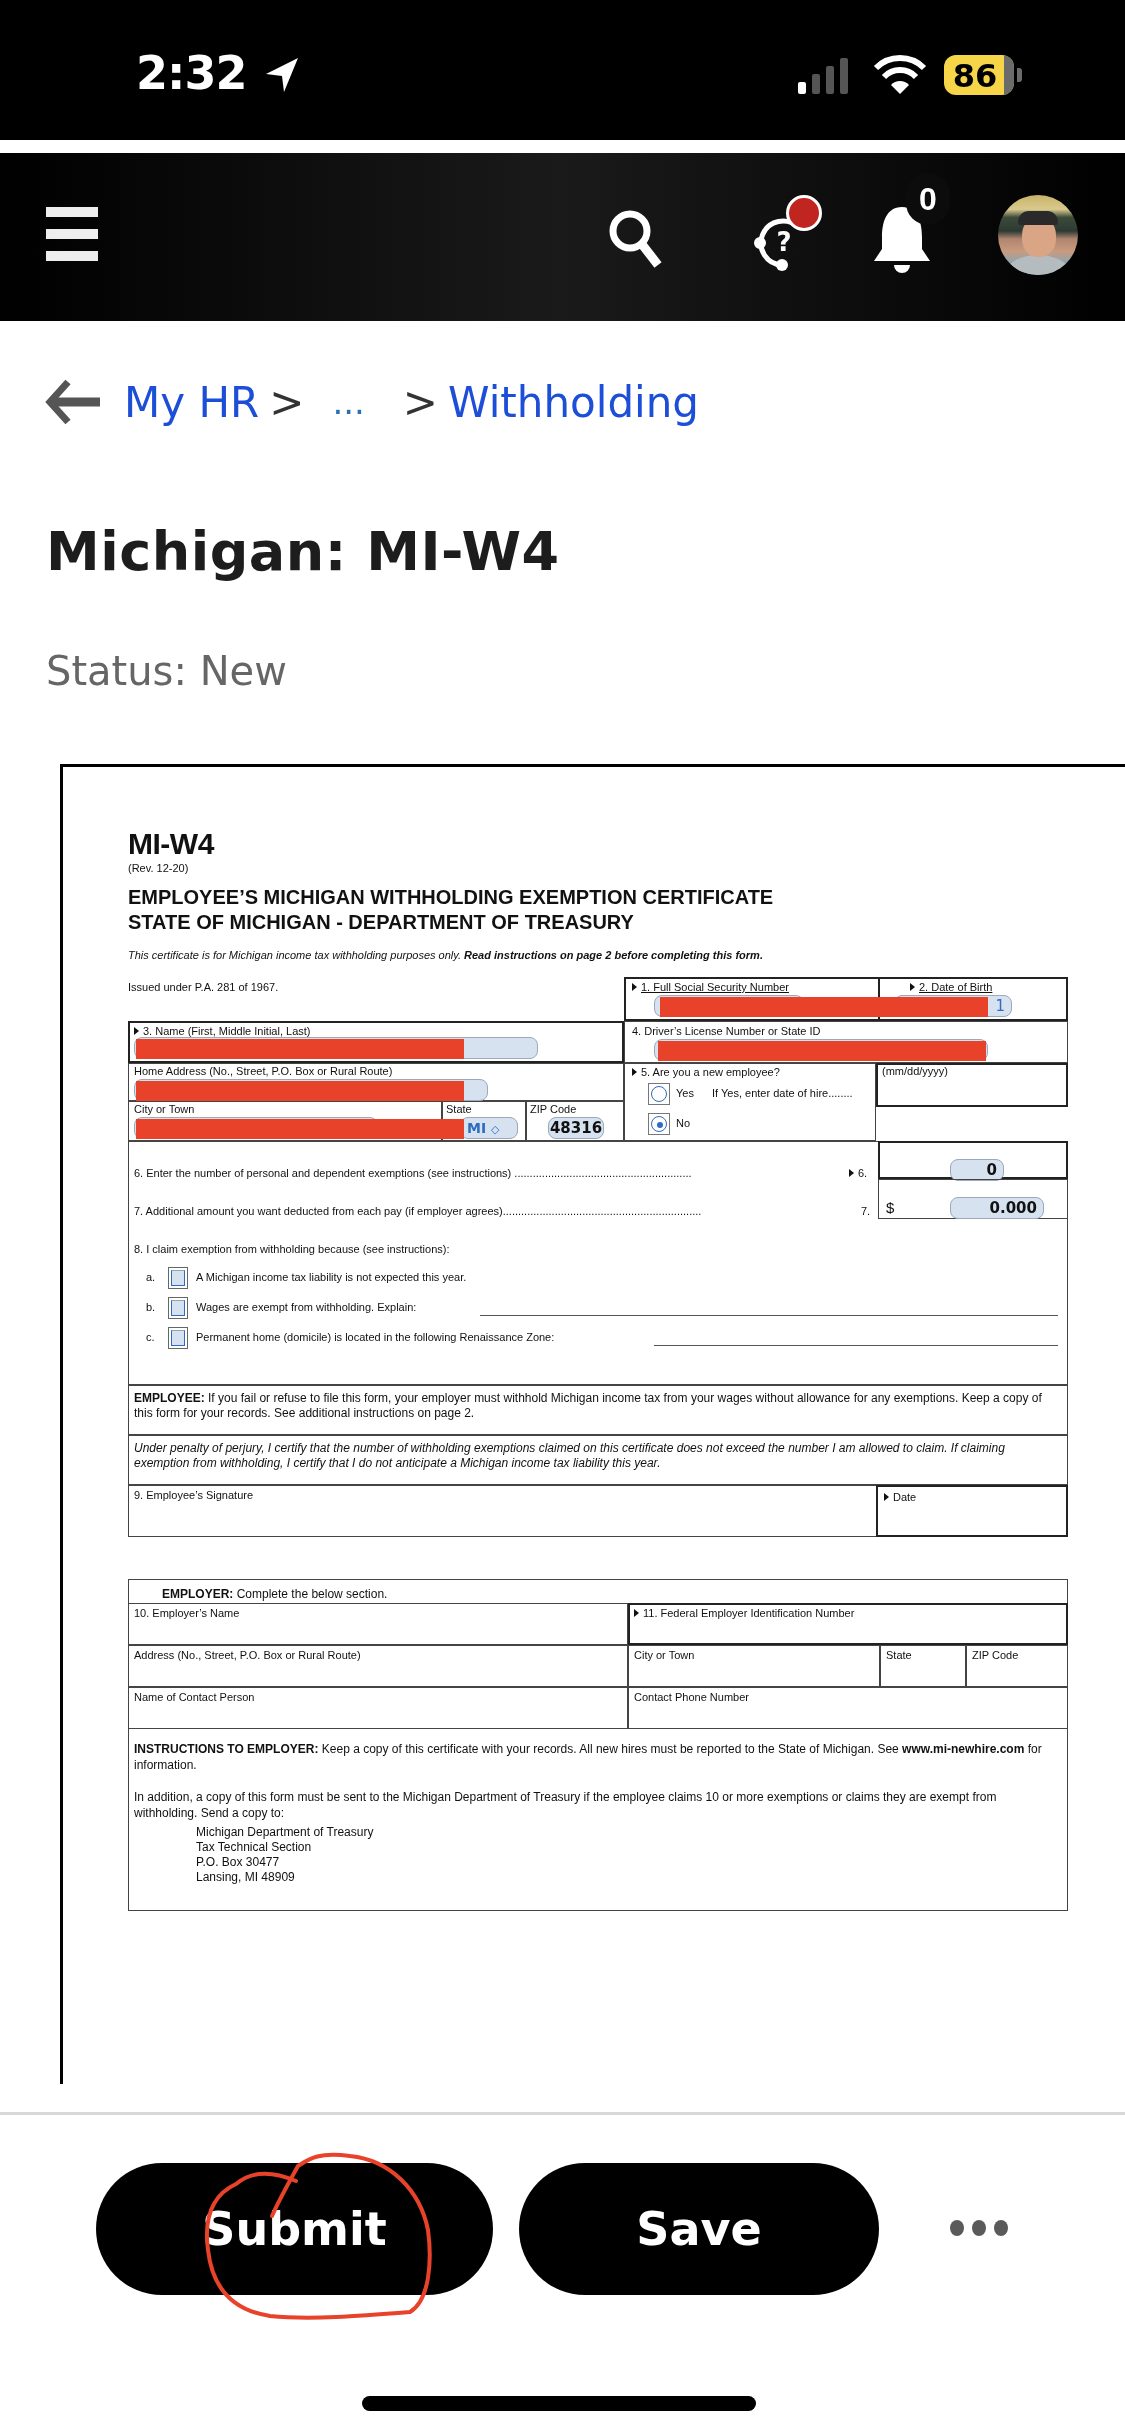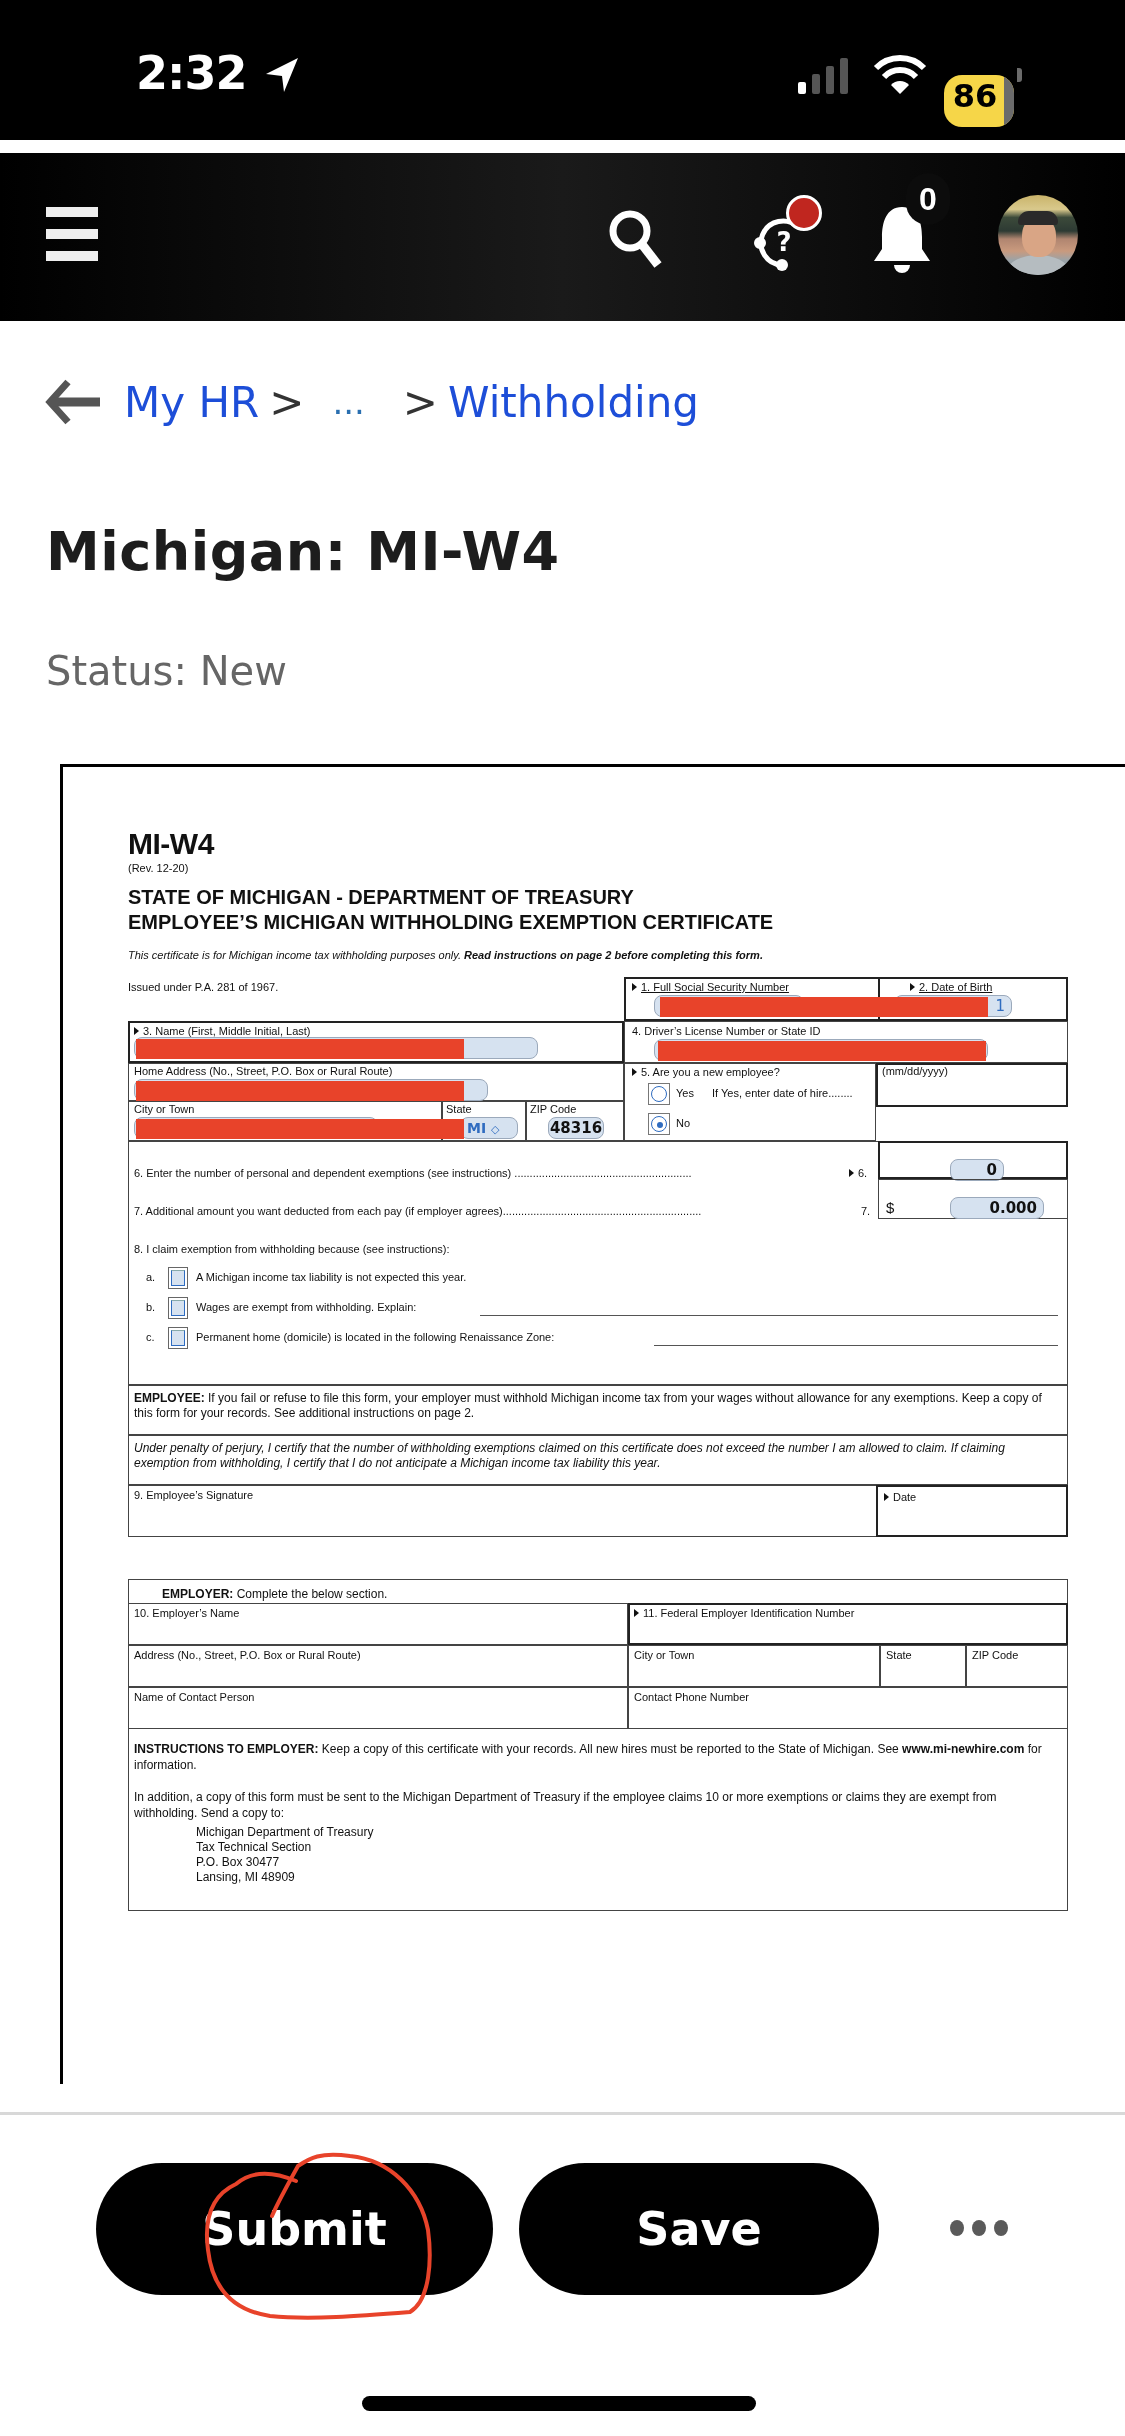--- a/index.html
+++ b/index.html
@@ -5,21 +5,21 @@
   * { box-sizing: border-box; margin: 0; padding: 0; }
   html, body { width: 1125px; height: 2436px; background: #ffffff; overflow: hidden; }
   body { font-family: "Liberation Sans", sans-serif; color: #222; position: relative; }
 
   
   .status-bar { position: absolute; left: 0; top: 0; width: 1125px; height: 140px; background: #000; }
   .sb-time { position: absolute; left: 136px; top: 46px; color: #fff; font-size: 46px; font-weight: bold; font-family: "DejaVu Sans", sans-serif; letter-spacing: -1px; }
   .sb-loc { position: absolute; left: 262px; top: 56px; width: 40px; height: 40px; }
   .sb-signal { position: absolute; left: 796px; top: 56px; width: 60px; height: 40px; }
   .sb-wifi { position: absolute; left: 872px; top: 52px; width: 56px; height: 44px; }
-  .sb-battery { position: absolute; left: 944px; top: 55px; width: 70px; height: 52px; border-radius: 18px; background: #f6d648; overflow: hidden; margin-top: 20px; }
+  .sb-battery { position: absolute; left: 944px; top: 55px; width: 70px; height: 40px; border-radius: 12px; background: #f6d648; overflow: hidden; }
   .sb-battery .bat-empty { position: absolute; right: 0; top: 0; width: 10px; height: 100%; background: #6b6b6b; }
   .sb-battery .bat-text { position: absolute; left: 0; top: 2px; width: 62px; text-align: center; font-size: 32px; font-weight: bold; color: #000; font-family: "DejaVu Sans", sans-serif; }
   .sb-battery-tip { position: absolute; left: 1017px; top: 68px; width: 5px; height: 14px; border-radius: 0 3px 3px 0; background: #6b6b6b; }
 
   
   .app-header { position: absolute; left: 0; top: 153px; width: 1125px; height: 168px; background: linear-gradient(90deg, #000 0%, #1a1a1a 50%, #000 100%); }
   .hamburger { position: absolute; left: 46px; top: 54px; width: 52px; height: 58px; }
   .hamburger span { display: block; width: 52px; height: 10px; background: #eee; margin-bottom: 12px; }
   .hdr-search { position: absolute; left: 606px; top: 54px; width: 64px; height: 64px; }
   .hdr-help { position: absolute; left: 740px; top: 44px; width: 90px; height: 80px; }
@@ -145,22 +145,22 @@
 </div>
 
 <div class="page-title">Michigan: MI-W4</div>
 <div class="page-status">Status: New</div>
 
 <div class="form-frame">
   <div class="form">
     <div class="f-title">MI-W4</div>
     <div class="f-rev">(Rev. 12-20)</div>
     <div class="f-h1">
+      <div>EMPLOYEE’S MICHIGAN WITHHOLDING EXEMPTION CERTIFICATE</div>
       <div>STATE OF MICHIGAN - DEPARTMENT OF TREASURY</div>
-      <div>EMPLOYEE’S MICHIGAN WITHHOLDING EXEMPTION CERTIFICATE</div>
     </div>
     <div class="f-note"><span>This certificate is for Michigan income tax withholding purposes only. </span><b>Read instructions on page 2 before completing this form.</b></div>
     <div class="f-issued">Issued under P.A. 281 of 1967.</div>
 
     <div class="box-thick" style="left:496px;top:210px;width:444px;height:44px;"></div>
     <div class="box-thick" style="left:750px;top:210px;width:190px;height:44px;border-left-width:2px;"></div>
     <div class="lbl" style="left:504px;top:214px;text-decoration:underline;"><span class="tri"></span><span>1. Full Social Security Number</span></div>
     <div class="lbl" style="left:758px;top:214px;text-decoration:underline;margin-left:24px;"><span class="tri"></span><span>2. Date of Birth</span></div>
     <div class="field" style="left:526px;top:228px;width:150px;height:22px;"><span>2</span></div>
     <div class="field" style="left:766px;top:228px;width:118px;height:22px;text-align:right;color:#2f6cc0;font-weight:normal;"><span>1</span></div>

